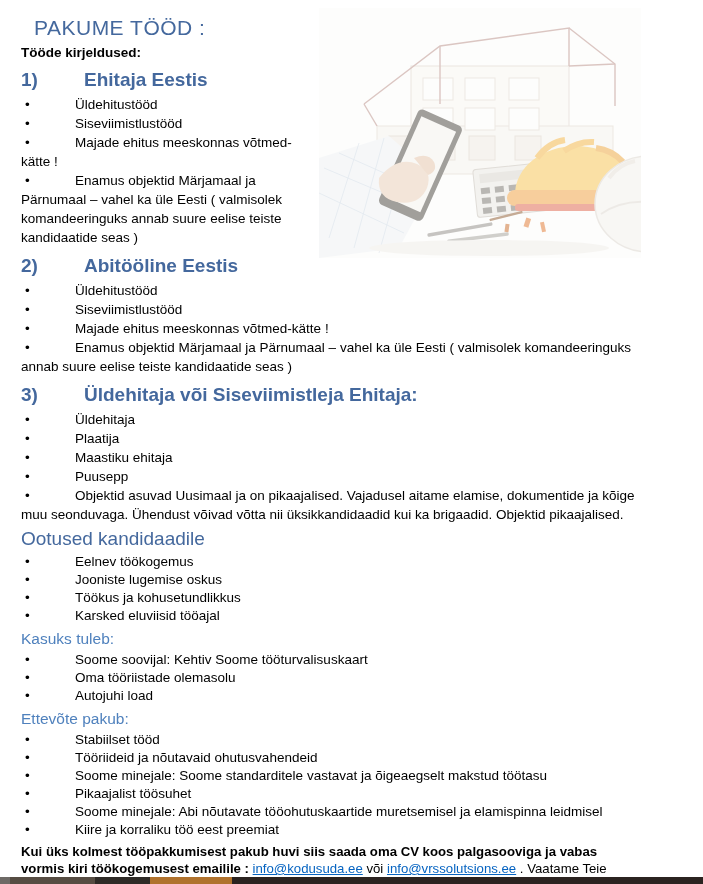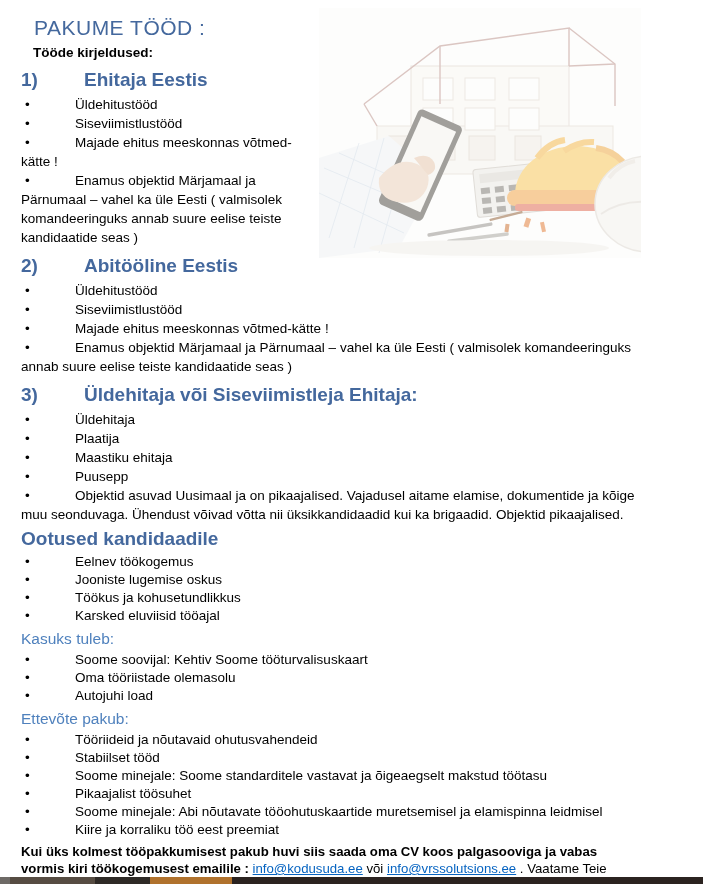--- a/index.html
+++ b/index.html
@@ -25,35 +25,35 @@
   .photo svg { display: block; opacity: 0.5; }
 
   .doc-title {
     margin: 10px 0 0 13px;
     font-size: 21px; line-height: 24px;
     font-weight: 400;
     letter-spacing: 0.5px;
     color: #44689D;
   }
   .doc-subtitle {
-    margin: 4px 0 0 12px;
+    margin: 4px 0 0 0;
     font-size: 13.5px; line-height: 17px;
     font-weight: 700;
   }
   h2.sec {
     margin: 8px 0 4px 0;
     font-size: 19px; line-height: 22px;
     font-weight: 700;
     color: #44689D;
   }
   h2.sec .num { display: inline-block; width: 63px; }
   h2.oot {
     margin: 4px 0 3px 0;
     font-size: 19px; line-height: 22px;
-    font-weight: 700;
+    font-weight: 400;
     color: #44689D;
   }
   h3.sub {
     margin: 4px 0 2px 0;
     font-size: 15.5px; line-height: 20px;
     font-weight: 400;
     color: #4F81BD;
   }
   .blist { margin: 0; padding: 0; }
   .bullet {
@@ -226,22 +226,22 @@
 
   <h3 class="sub">Kasuks tuleb:</h3>
   <div class="blist tight">
     <p class="bullet"><span class="dot">•</span><span>Soome soovijal: Kehtiv Soome tööturvalisuskaart</span></p>
     <p class="bullet"><span class="dot">•</span><span>Oma tööriistade olemasolu</span></p>
     <p class="bullet"><span class="dot">•</span><span>Autojuhi load</span></p>
   </div>
 
   <h3 class="sub">Ettevõte pakub:</h3>
   <div class="blist tight">
+    <p class="bullet"><span class="dot">•</span><span>Stabiilset tööd</span></p>
     <p class="bullet"><span class="dot">•</span><span>Tööriideid ja nõutavaid ohutusvahendeid</span></p>
-    <p class="bullet"><span class="dot">•</span><span>Stabiilset tööd</span></p>
     <p class="bullet"><span class="dot">•</span><span>Soome minejale: Soome standarditele vastavat ja õigeaegselt makstud töötasu</span></p>
     <p class="bullet"><span class="dot">•</span><span>Pikaajalist töösuhet</span></p>
     <p class="bullet"><span class="dot">•</span><span>Soome minejale: Abi nõutavate tööohutuskaartide muretsemisel ja elamispinna leidmisel</span></p>
     <p class="bullet"><span class="dot">•</span><span>Kiire ja korraliku töö eest preemiat</span></p>
   </div>
 
   <p class="footer"><span class="b">Kui üks kolmest tööpakkumisest pakub huvi siis saada oma CV koos palgasooviga ja vabas vormis kiri töökogemusest  emailile : </span><a class="email-link">info@kodusuda.ee</a><span> või </span><a class="email-link">info@vrssolutsions.ee</a><span> . Vaatame Teie kirjad esimesel võimalusel läbi lepime kokku kokkusaamise või  saadame teate mittesobivuse kohta.</span></p>
 
   <div class="bottom-strip"></div>
 </div>

